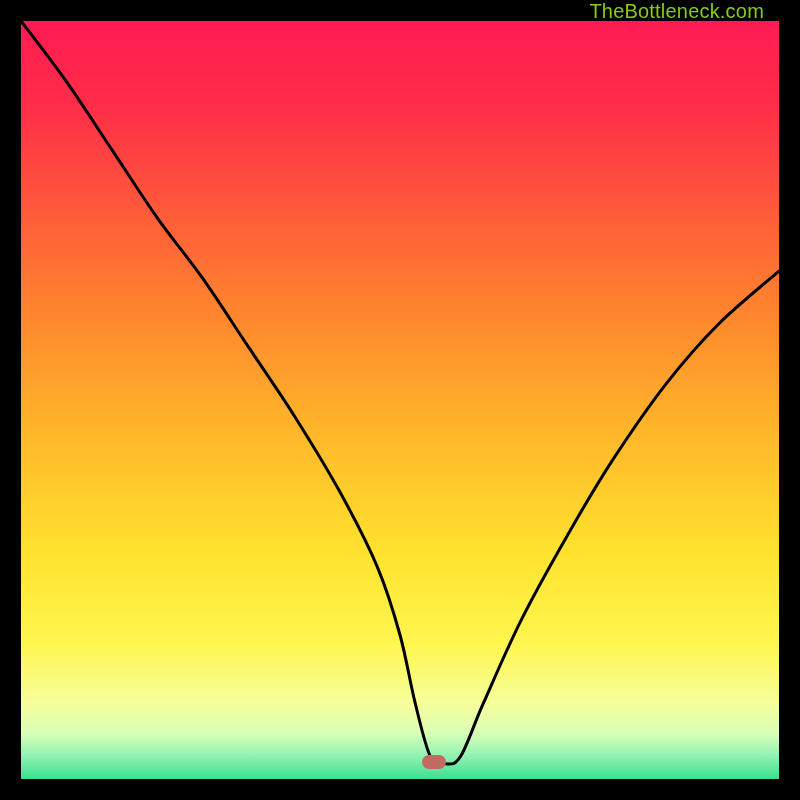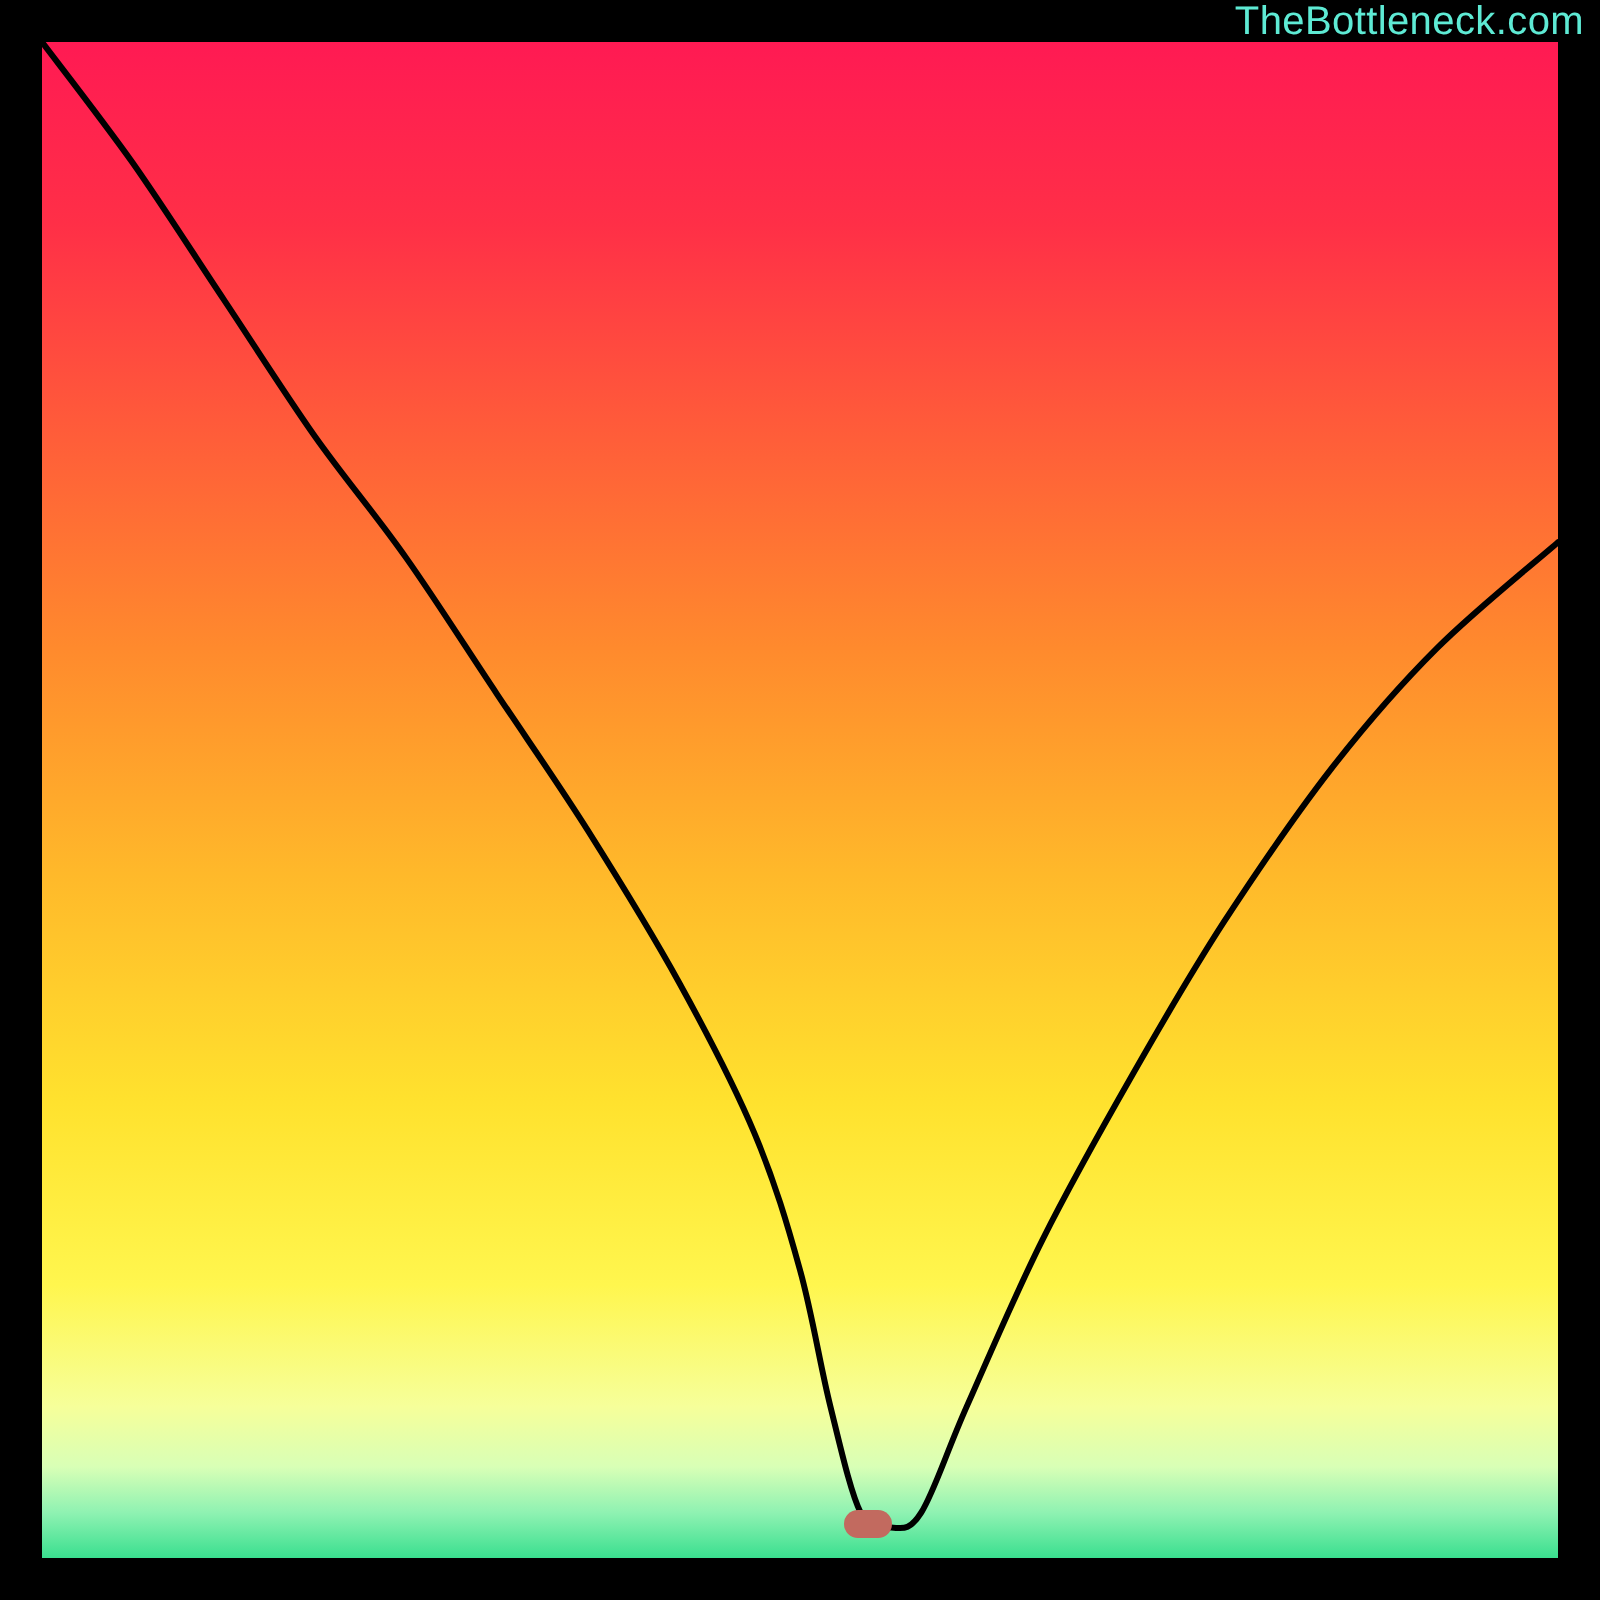--- a/index.html
+++ b/index.html
@@ -38,22 +38,22 @@
   .marker {
     position: absolute;
     width: 24px;
     height: 14px;
     border-radius: 7px;
     transform: translate(-50%, -50%);
   }
   .watermark {
     position: absolute;
     top: 0px;
-    right: 8px;
-    color: #5eead4;
+    right: 36px;
+    color: #84cc16;
     font-size: 20px;
     font-weight: 500;
     letter-spacing: 0.2px;
   }
 </style>
 </head>
 <body>
 
 <div class="watermark">TheBottleneck.com</div>
 

